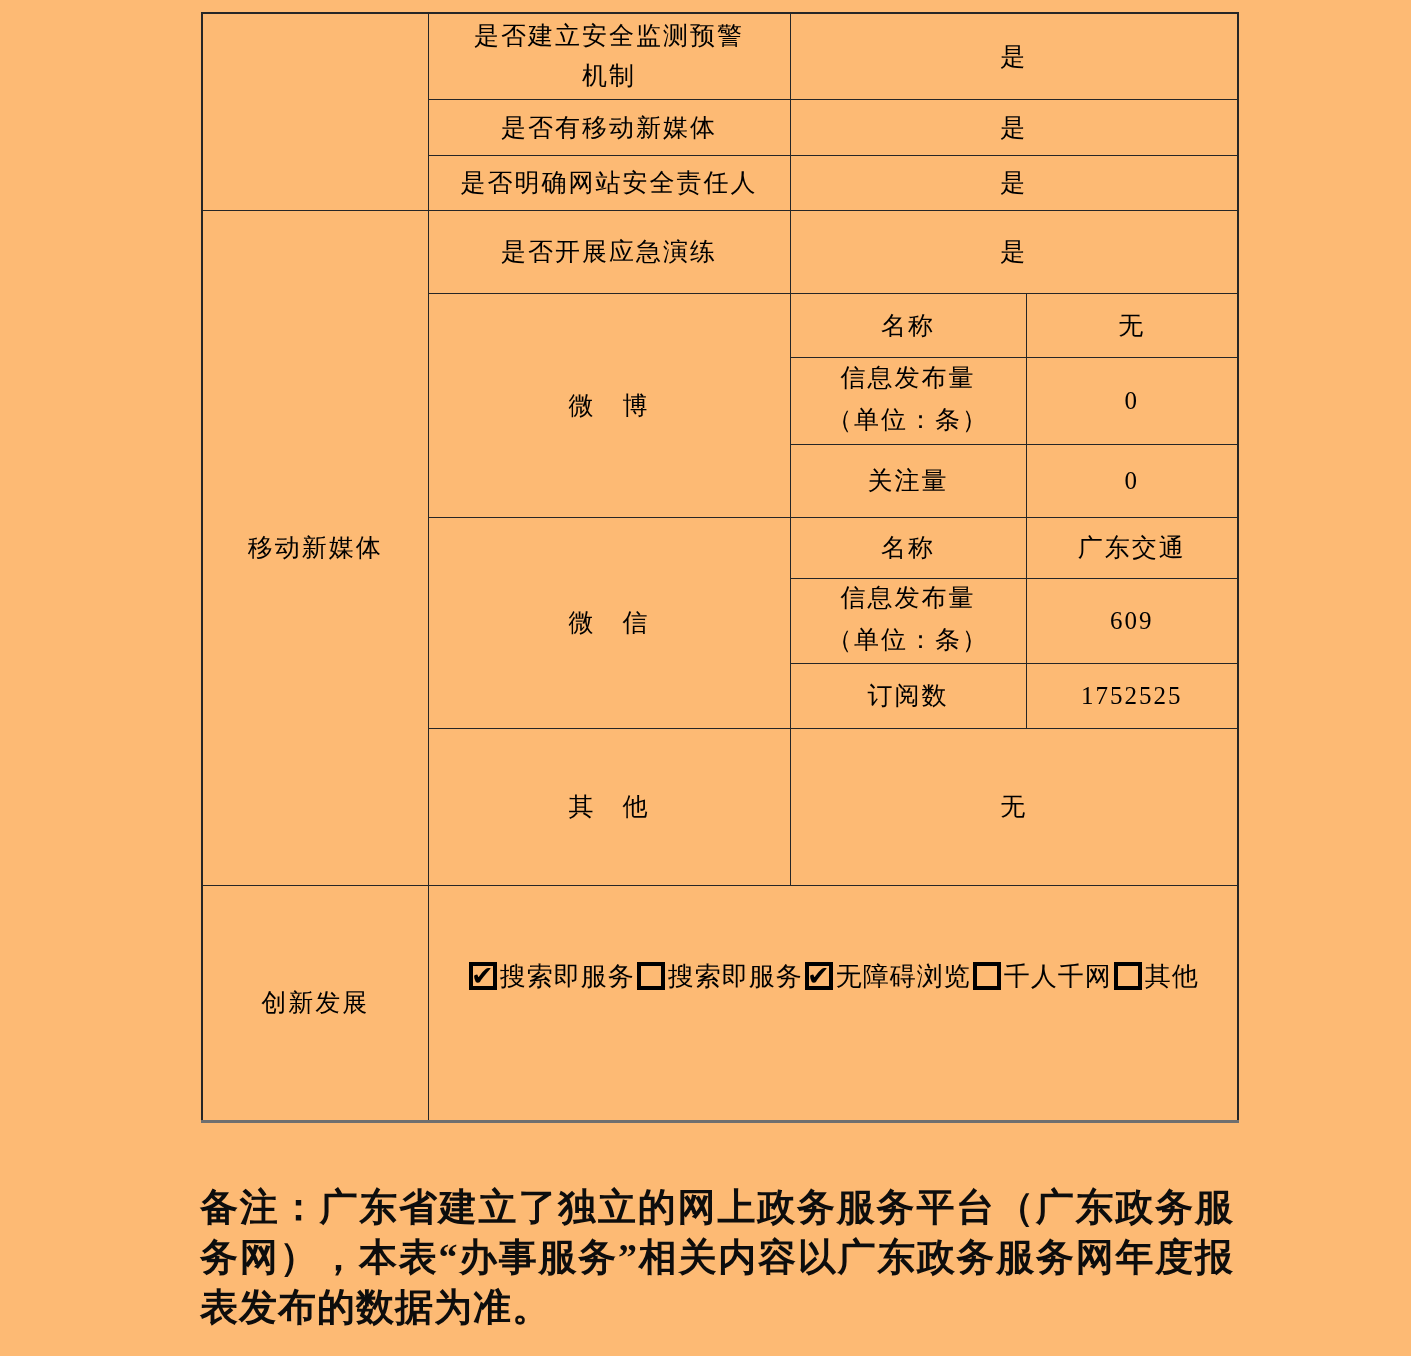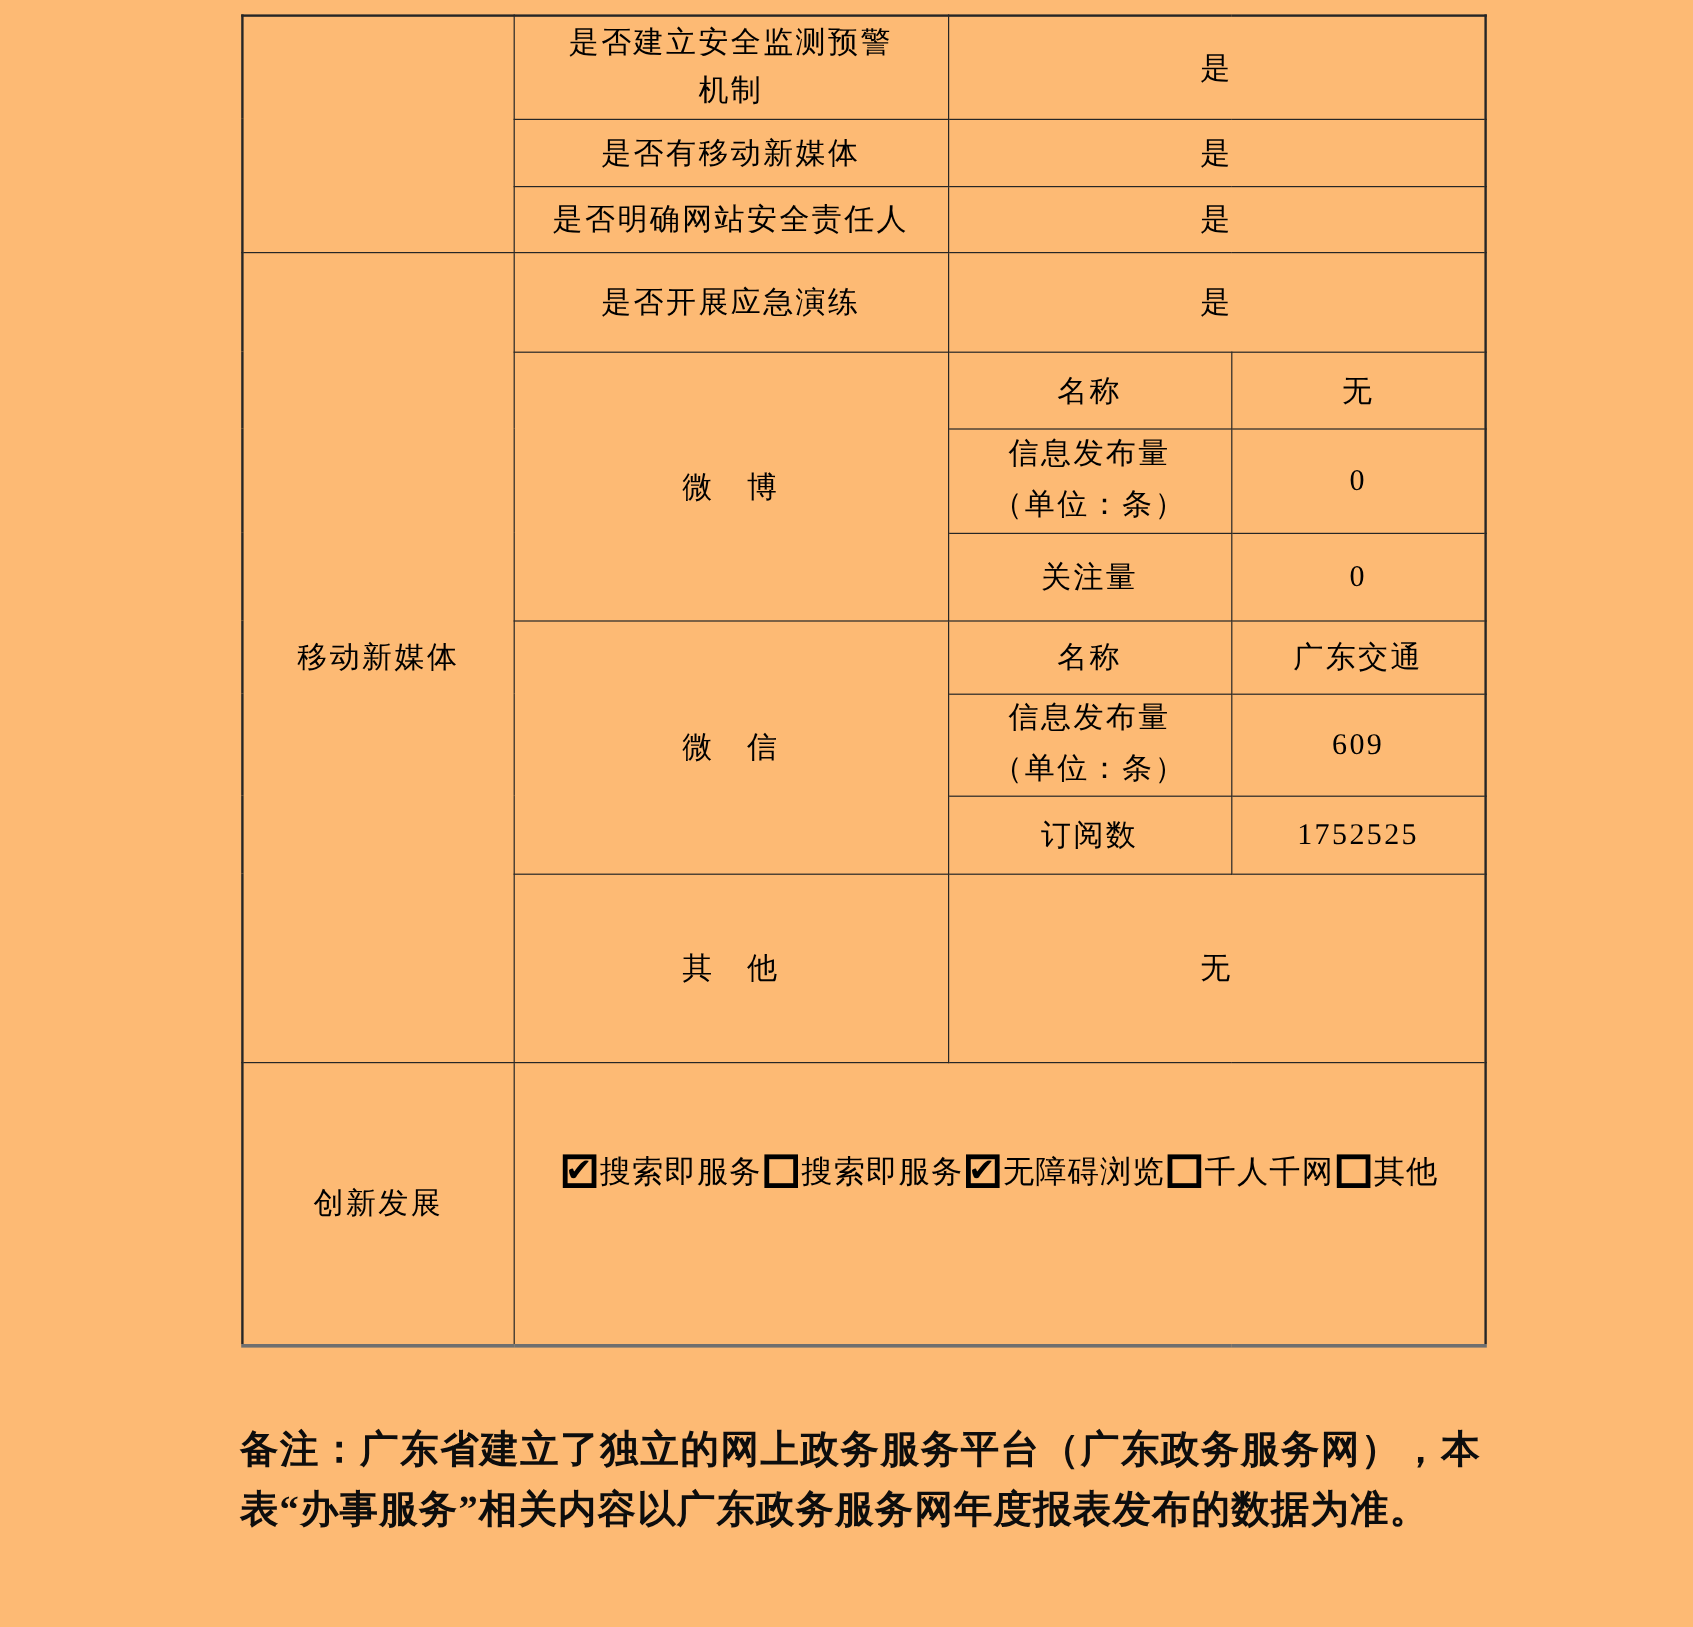--- a/index.html
+++ b/index.html
@@ -69,21 +69,21 @@
     font-weight: bold;
     font-size: 27px;
     line-height: 1;
     overflow: visible;
   }
   .note {
     position: absolute;
     left: 200px;
     top: 1182px;
     width: 1034px;
-    font-size: 32px;
+    font-size: 38px;
     font-weight: bold;
     line-height: 50px;
     letter-spacing: 1px;
     text-align: justify;
     color: #0d0d0d;
   }
 </style>
 </head>
 <body>
 

